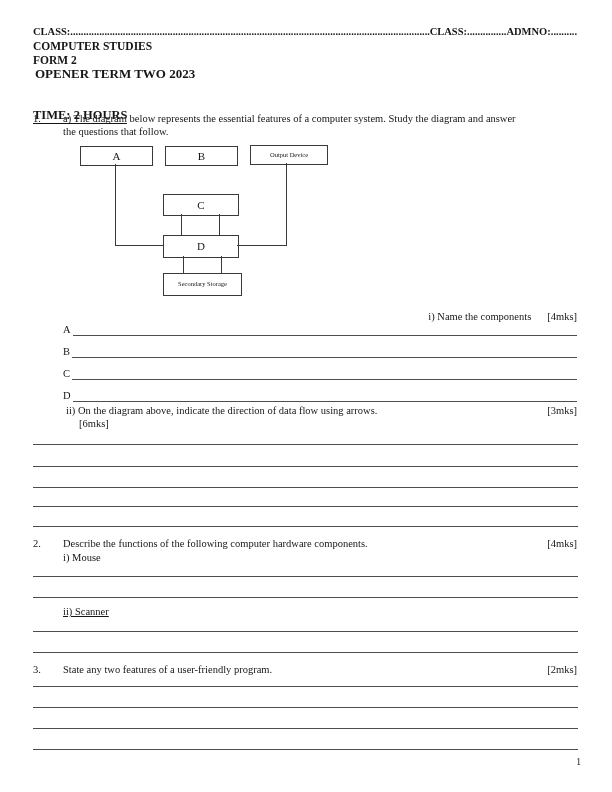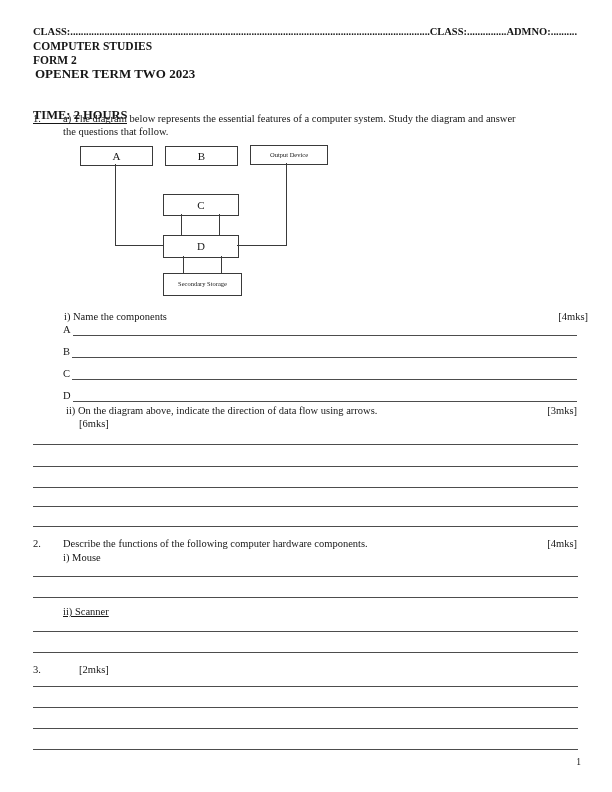--- a/index.html
+++ b/index.html
@@ -73,21 +73,21 @@
 
   <div class="abs conn" style="left:115px; top:164px; width:1px; height:82px;"></div>
   <div class="abs conn" style="left:115px; top:245px; width:48px; height:1px;"></div>
   <div class="abs conn" style="left:286px; top:163px; width:1px; height:83px;"></div>
   <div class="abs conn" style="left:237px; top:245px; width:49px; height:1px;"></div>
   <div class="abs conn" style="left:181px; top:214px; width:1px; height:21px;"></div>
   <div class="abs conn" style="left:219px; top:214px; width:1px; height:21px;"></div>
   <div class="abs conn" style="left:183px; top:256px; width:1px; height:17px;"></div>
   <div class="abs conn" style="left:221px; top:256px; width:1px; height:17px;"></div>
 
-  <div class="abs partrow" style="left:64px; right:24px; top:310px;">
+  <div class="abs partrow" style="left:64px; right:35px; top:310px;justify-content:flex-end;">
     <span>i)  Name the components</span>
     <span class="marks">[4mks]</span>
   </div>
 
   <div class="abs letter-row" style="left:63px; right:35px; top:323px;">
     <span>A</span>
     <div class="fill"></div>
   </div>
   <div class="abs letter-row" style="left:63px; right:35px; top:345px;">
     <span>B</span>
@@ -123,20 +123,21 @@
   </div>
   <div class="abs subpart" style="left:63px; top:551px;">i) Mouse</div>
   <div class="abs rule" style="left:33px; right:34px; top:576px;"></div>
   <div class="abs rule" style="left:33px; right:34px; top:597px;"></div>
   <div class="abs subpart" style="left:63px; top:605px;text-decoration:underline;">ii) Scanner</div>
   <div class="abs rule" style="left:33px; right:34px; top:631px;"></div>
   <div class="abs rule" style="left:33px; right:34px; top:652px;"></div>
 
   <div class="abs qrow" style="left:33px; right:35px; top:663px;">
     <div class="qnum">3.</div>
+    <div class="qtext">State any two features of a user-friendly program.</div>
     <span class="marks">[2mks]</span>
   </div>
   <div class="abs rule" style="left:33px; right:34px; top:686px;"></div>
   <div class="abs rule" style="left:33px; right:34px; top:707px;"></div>
   <div class="abs rule" style="left:33px; right:34px; top:728px;"></div>
   <div class="abs rule" style="left:33px; right:34px; top:749px;"></div>
 
   <div class="abs page-num" style="right:31px; top:757px;">1</div>
 
 </div>

